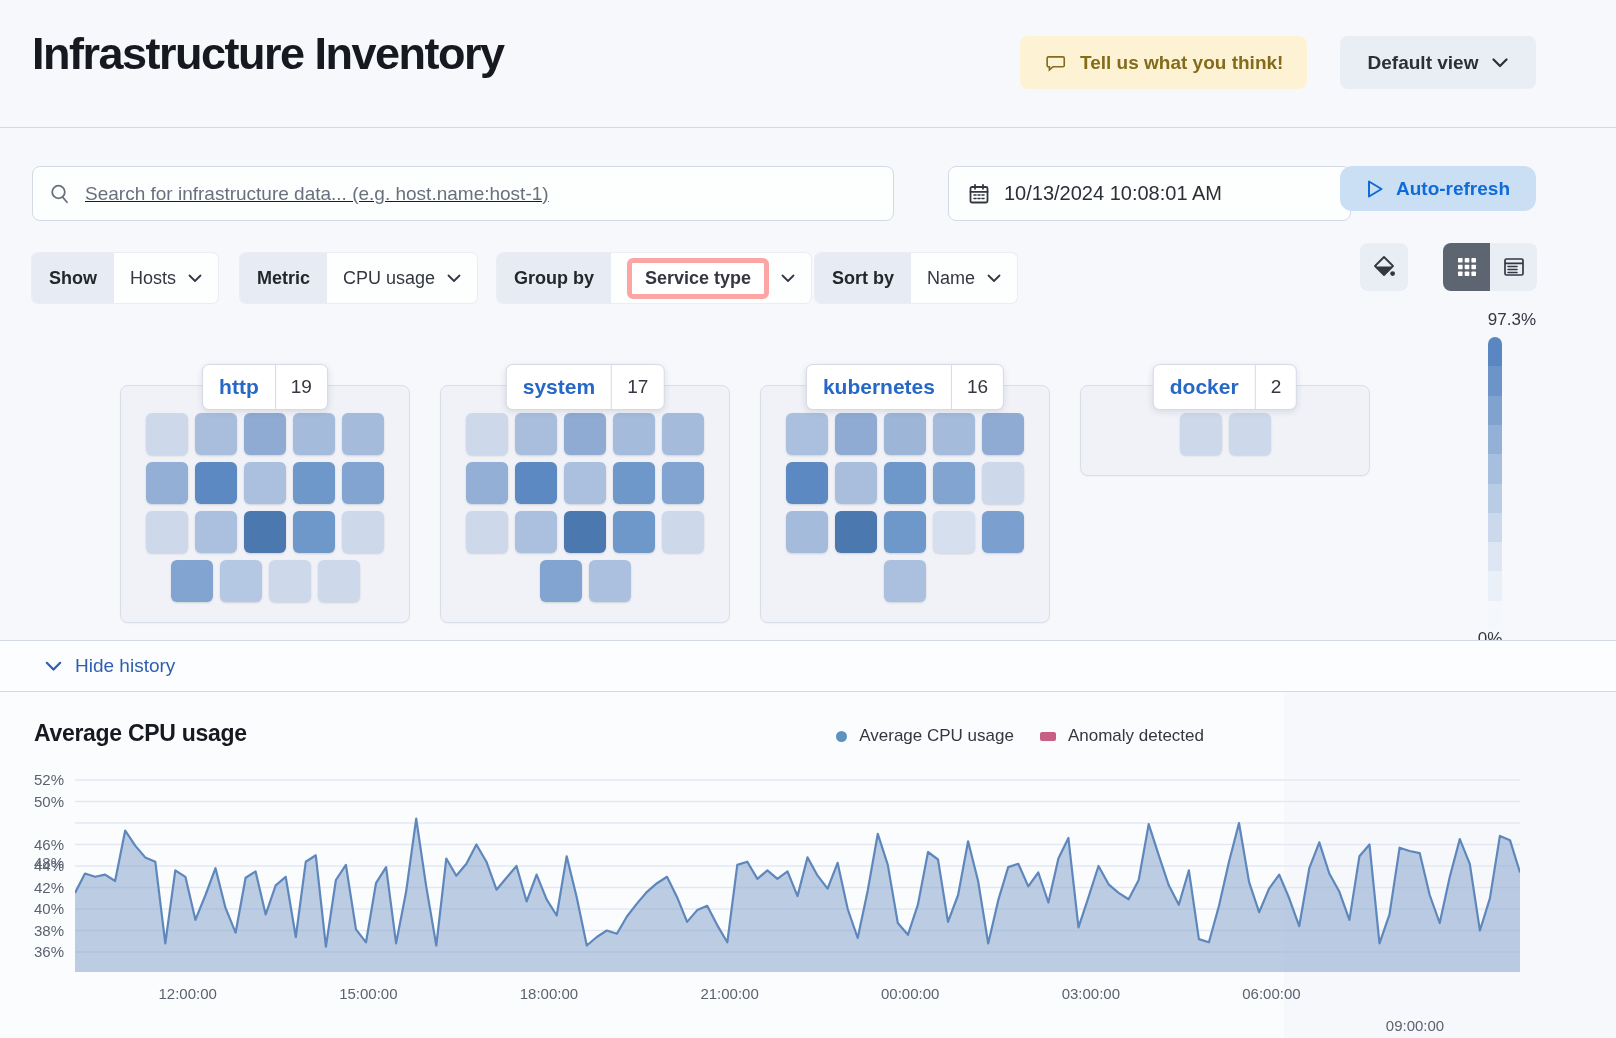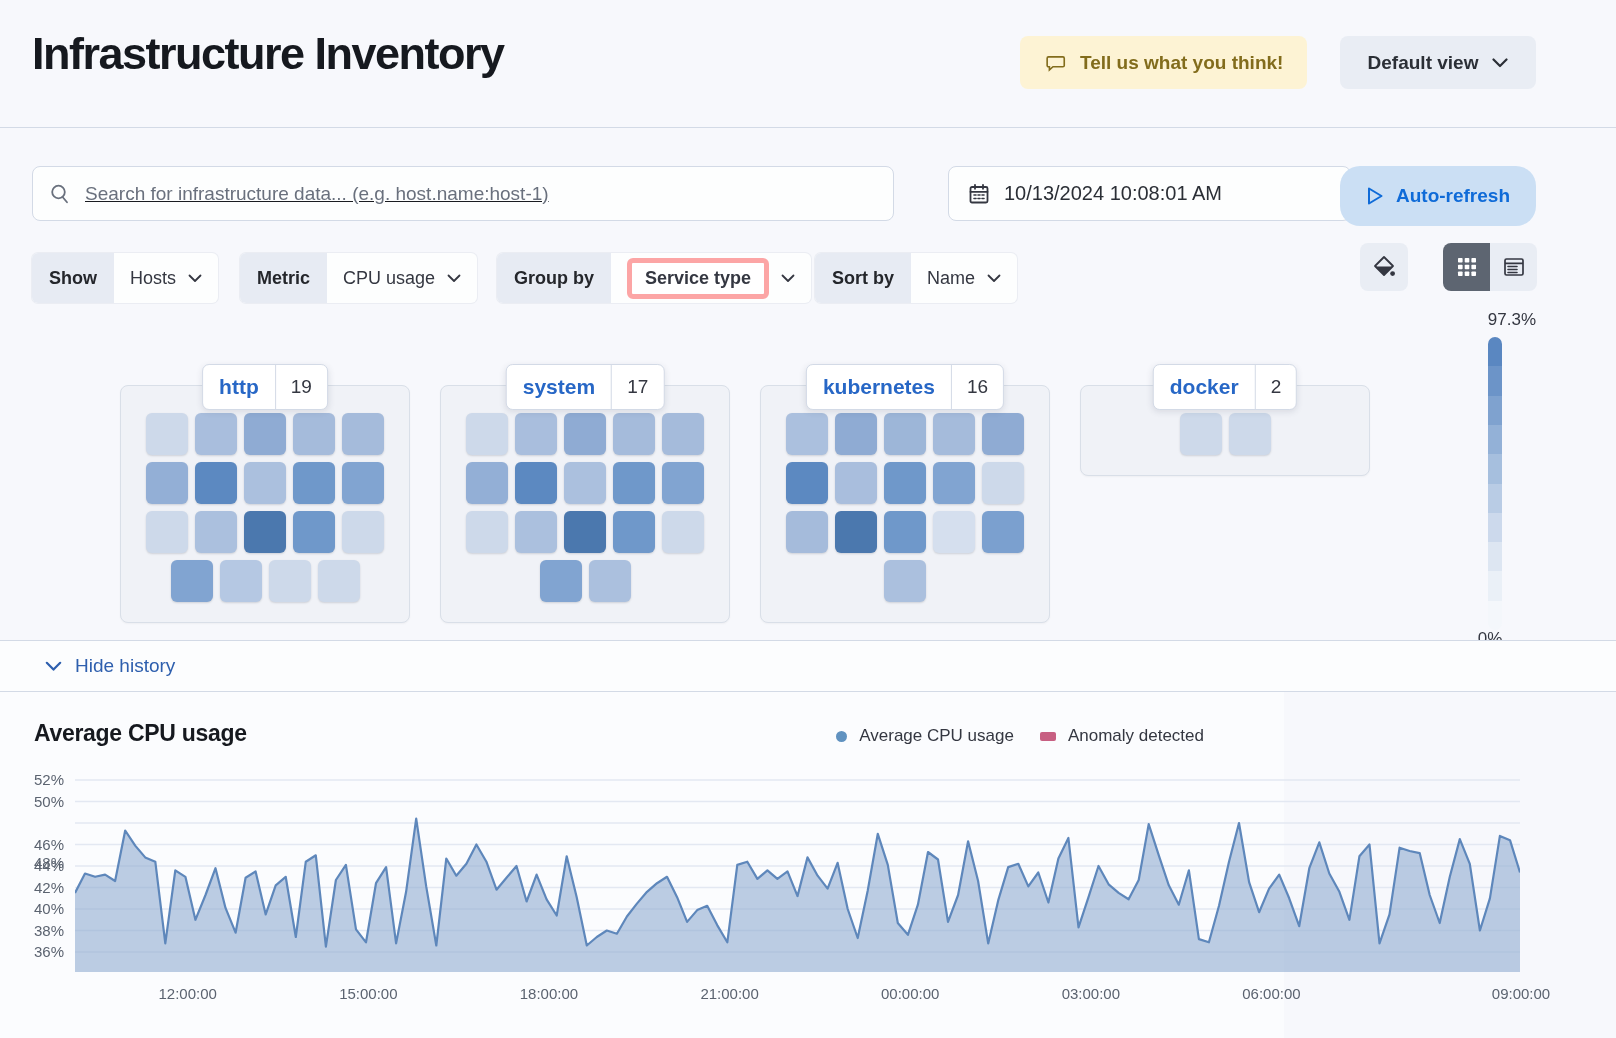--- a/index.html
+++ b/index.html
@@ -13,21 +13,21 @@
   .defaultview-btn{position:absolute;left:1340px;top:36px;width:196px;height:53px;display:flex;align-items:center;justify-content:center;gap:14px;
     background:#e9edf4;border:none;border-radius:8px;color:#2b2f36;font-size:19px;font-weight:700;cursor:pointer;}
 
   
   .search-box{position:absolute;left:32px;top:166px;width:862px;height:55px;background:#fdfefe;border:1px solid #d3dae6;border-radius:8px;
     display:flex;align-items:center;box-sizing:border-box;padding:0 16px;gap:12px;text-decoration:underline;}
   .search-box input{border:none;outline:none;background:transparent;flex:1;font-size:19px;color:#343741;font-family:inherit;}
   .search-box input::placeholder{color:#69707d;}
   .date-box{position:absolute;left:917px;top:166px;width:403px;height:55px;background:#fdfefe;border:1px solid #d3dae6;border-radius:8px;
     display:flex;align-items:center;box-sizing:border-box;padding:0 18px;gap:13px;font-size:20px;color:#2b2f36;cursor:pointer;margin-left:31px;}
-  .autorefresh-btn{position:absolute;left:1340px;top:166px;width:196px;height:60px;background:#cbdff4;border:none;border-radius:20px;
+  .autorefresh-btn{position:absolute;left:1340px;top:166px;width:196px;height:45px;background:#cbdff4;border:none;border-radius:12px;
     display:flex;align-items:center;justify-content:center;gap:12px;color:#0f6bd8;font-size:19px;font-weight:700;cursor:pointer;}
 
   
   .fgroup{position:absolute;top:253px;height:50px;display:flex;align-items:stretch;border-radius:6px;background:#fdfefe;box-shadow:0 0 0 1px rgba(152,162,179,.12);overflow:visible;}
   .fgroup .flabel{display:flex;align-items:center;padding:0 17px;background:#e7ebf3;border-radius:6px 0 0 6px;font-size:18px;font-weight:700;color:#24262b;}
   .fgroup .fvalue{display:flex;align-items:center;gap:12px;padding:0 16px;font-size:18px;color:#343741;cursor:pointer;}
   .fgroup .fvalue .boxed{border:5px solid #fca5a5;background:#fff;border-radius:6px;padding:5px 13px;font-weight:600;}
   .iconbtn{position:absolute;top:243px;width:48px;height:48px;background:#e9edf4;border:none;border-radius:8px;display:flex;align-items:center;justify-content:center;cursor:pointer;}
   .seg{position:absolute;top:243px;height:48px;display:flex;border-radius:8px;overflow:hidden;}
   .seg .seg-item{width:47px;height:48px;display:flex;align-items:center;justify-content:center;cursor:pointer;border:none;}
@@ -356,16 +356,16 @@
         <div class="ytick" style="left: 16px; top: 208px;">40%</div>
         <div class="ytick" style="left: 16px; top: 229.5px;">38%</div>
         <div class="ytick" style="left: 16px; top: 251px;">36%</div>
         <div class="xtick" style="left: 142.71px;">12:00:00</div>
         <div class="xtick" style="left: 323.335px;">15:00:00</div>
         <div class="xtick" style="left: 503.96px;">18:00:00</div>
         <div class="xtick" style="left: 684.585px;">21:00:00</div>
         <div class="xtick" style="left: 865.21px;">00:00:00</div>
         <div class="xtick" style="left: 1045.84px;">03:00:00</div>
         <div class="xtick" style="left: 1226.46px;">06:00:00</div>
-        <div class="xtick" style="left: 1476px;">09:00:00</div>
+        <div class="xtick" style="left: 1370px; margin-top: 32px;">09:00:00</div>
       </div>
   </div>
 </div>
 
 </body></html>

